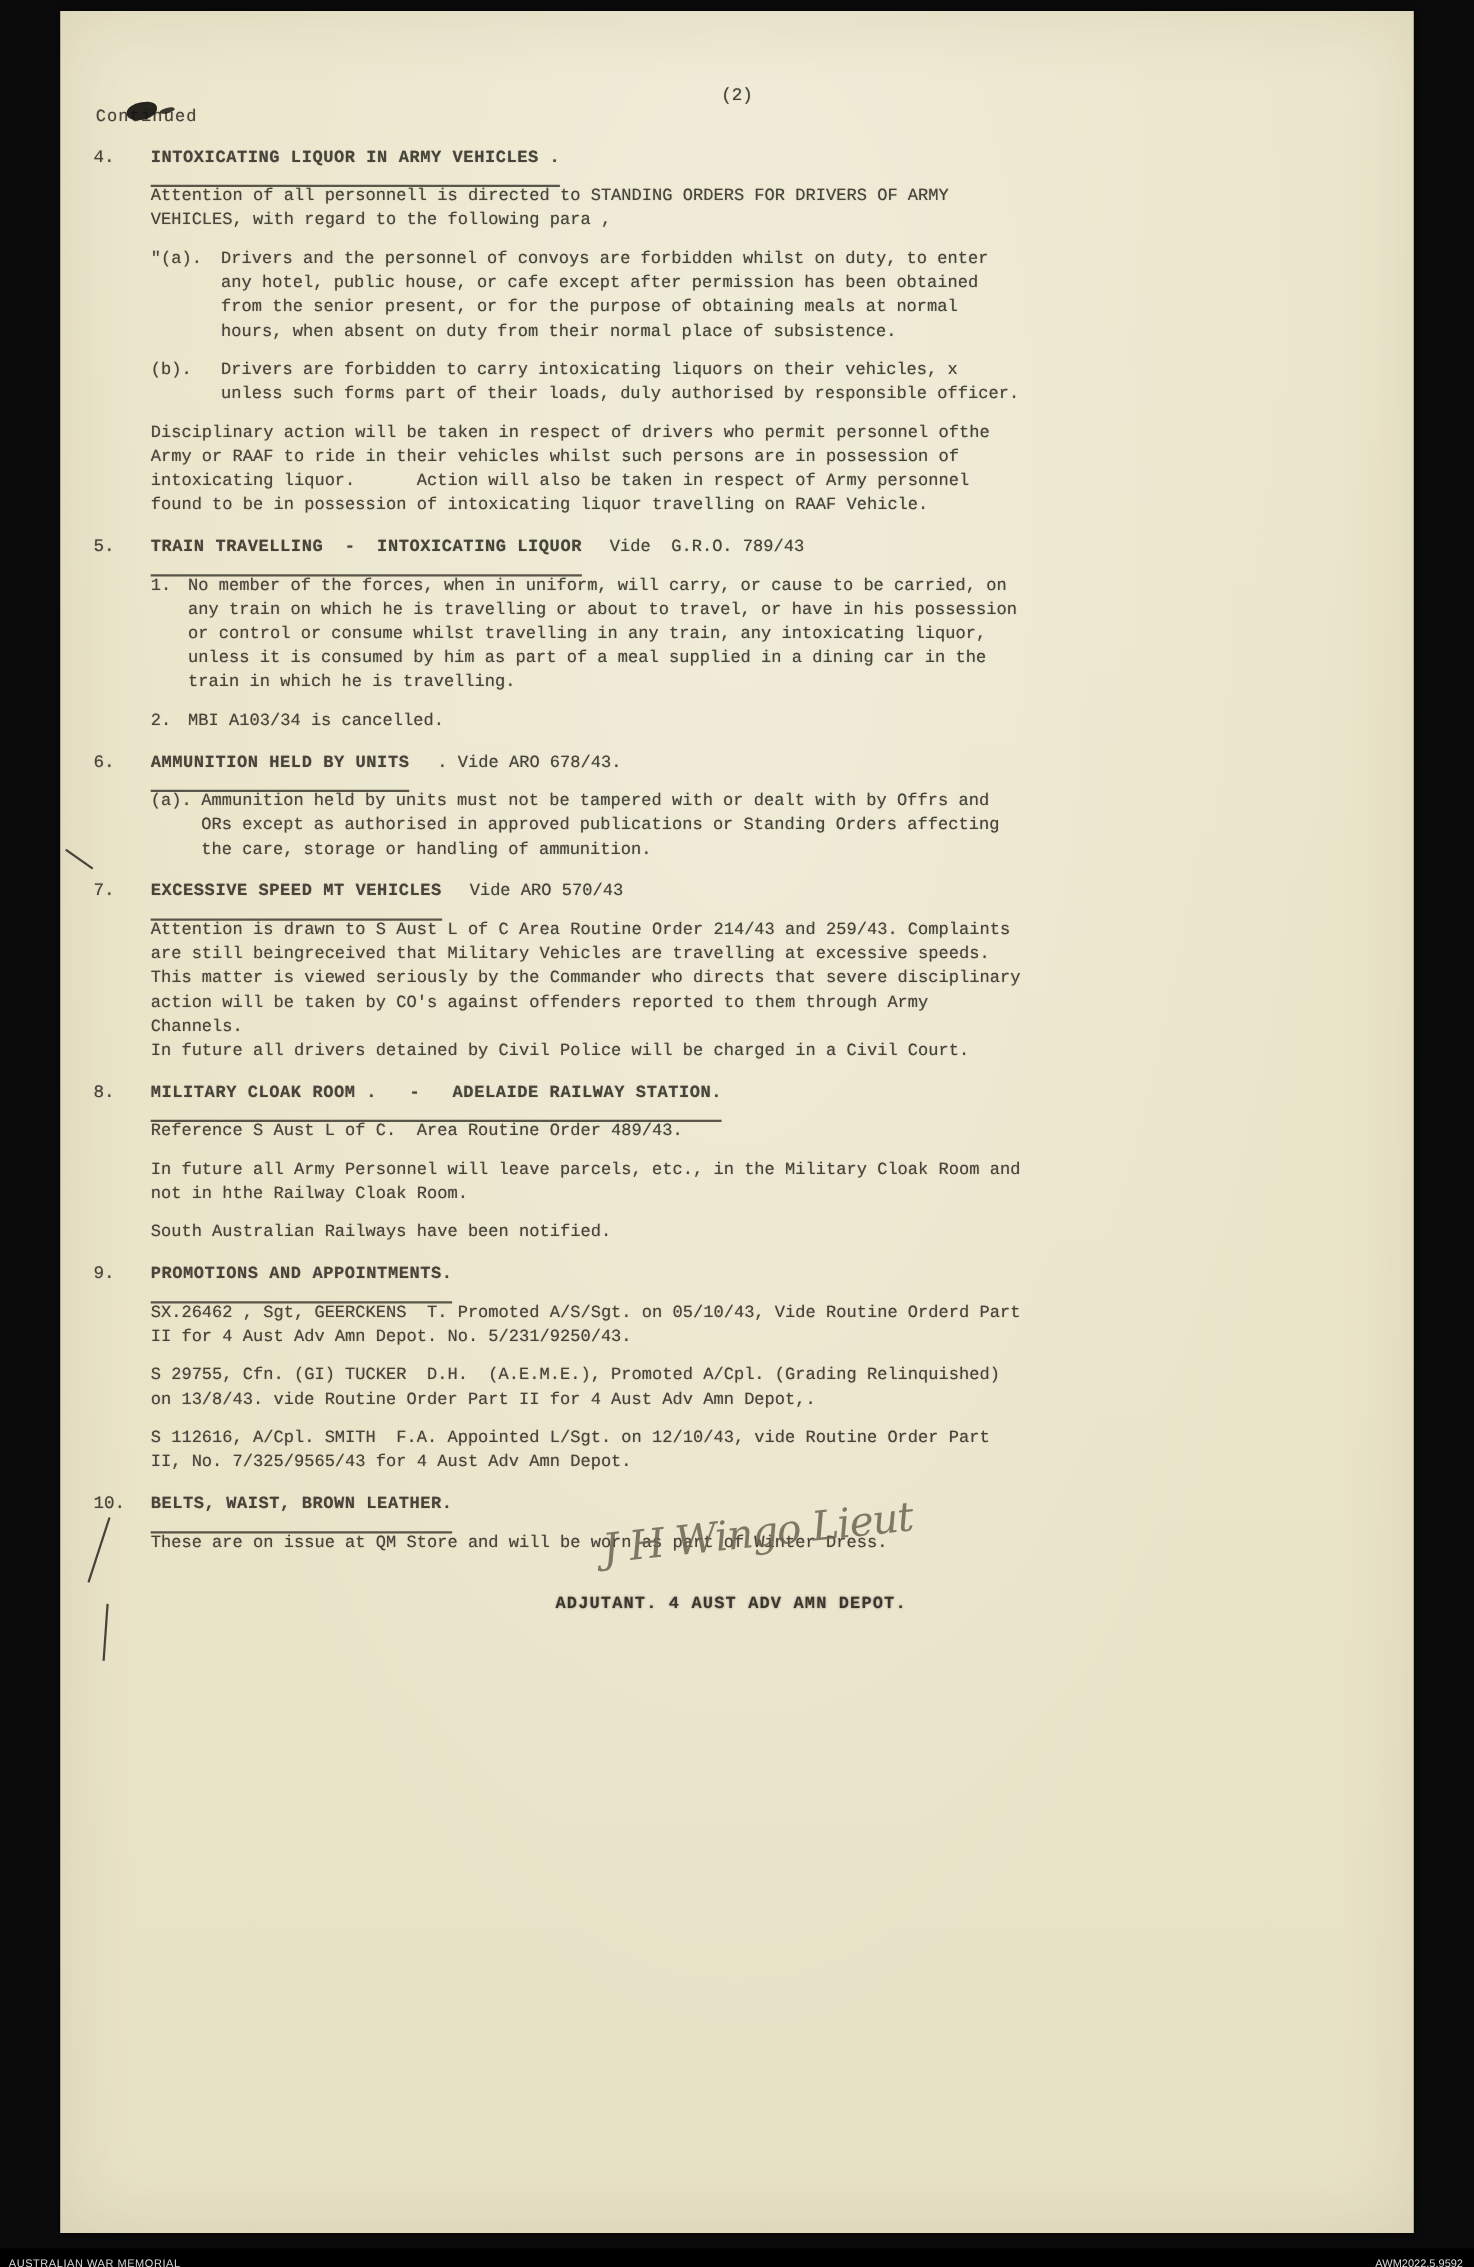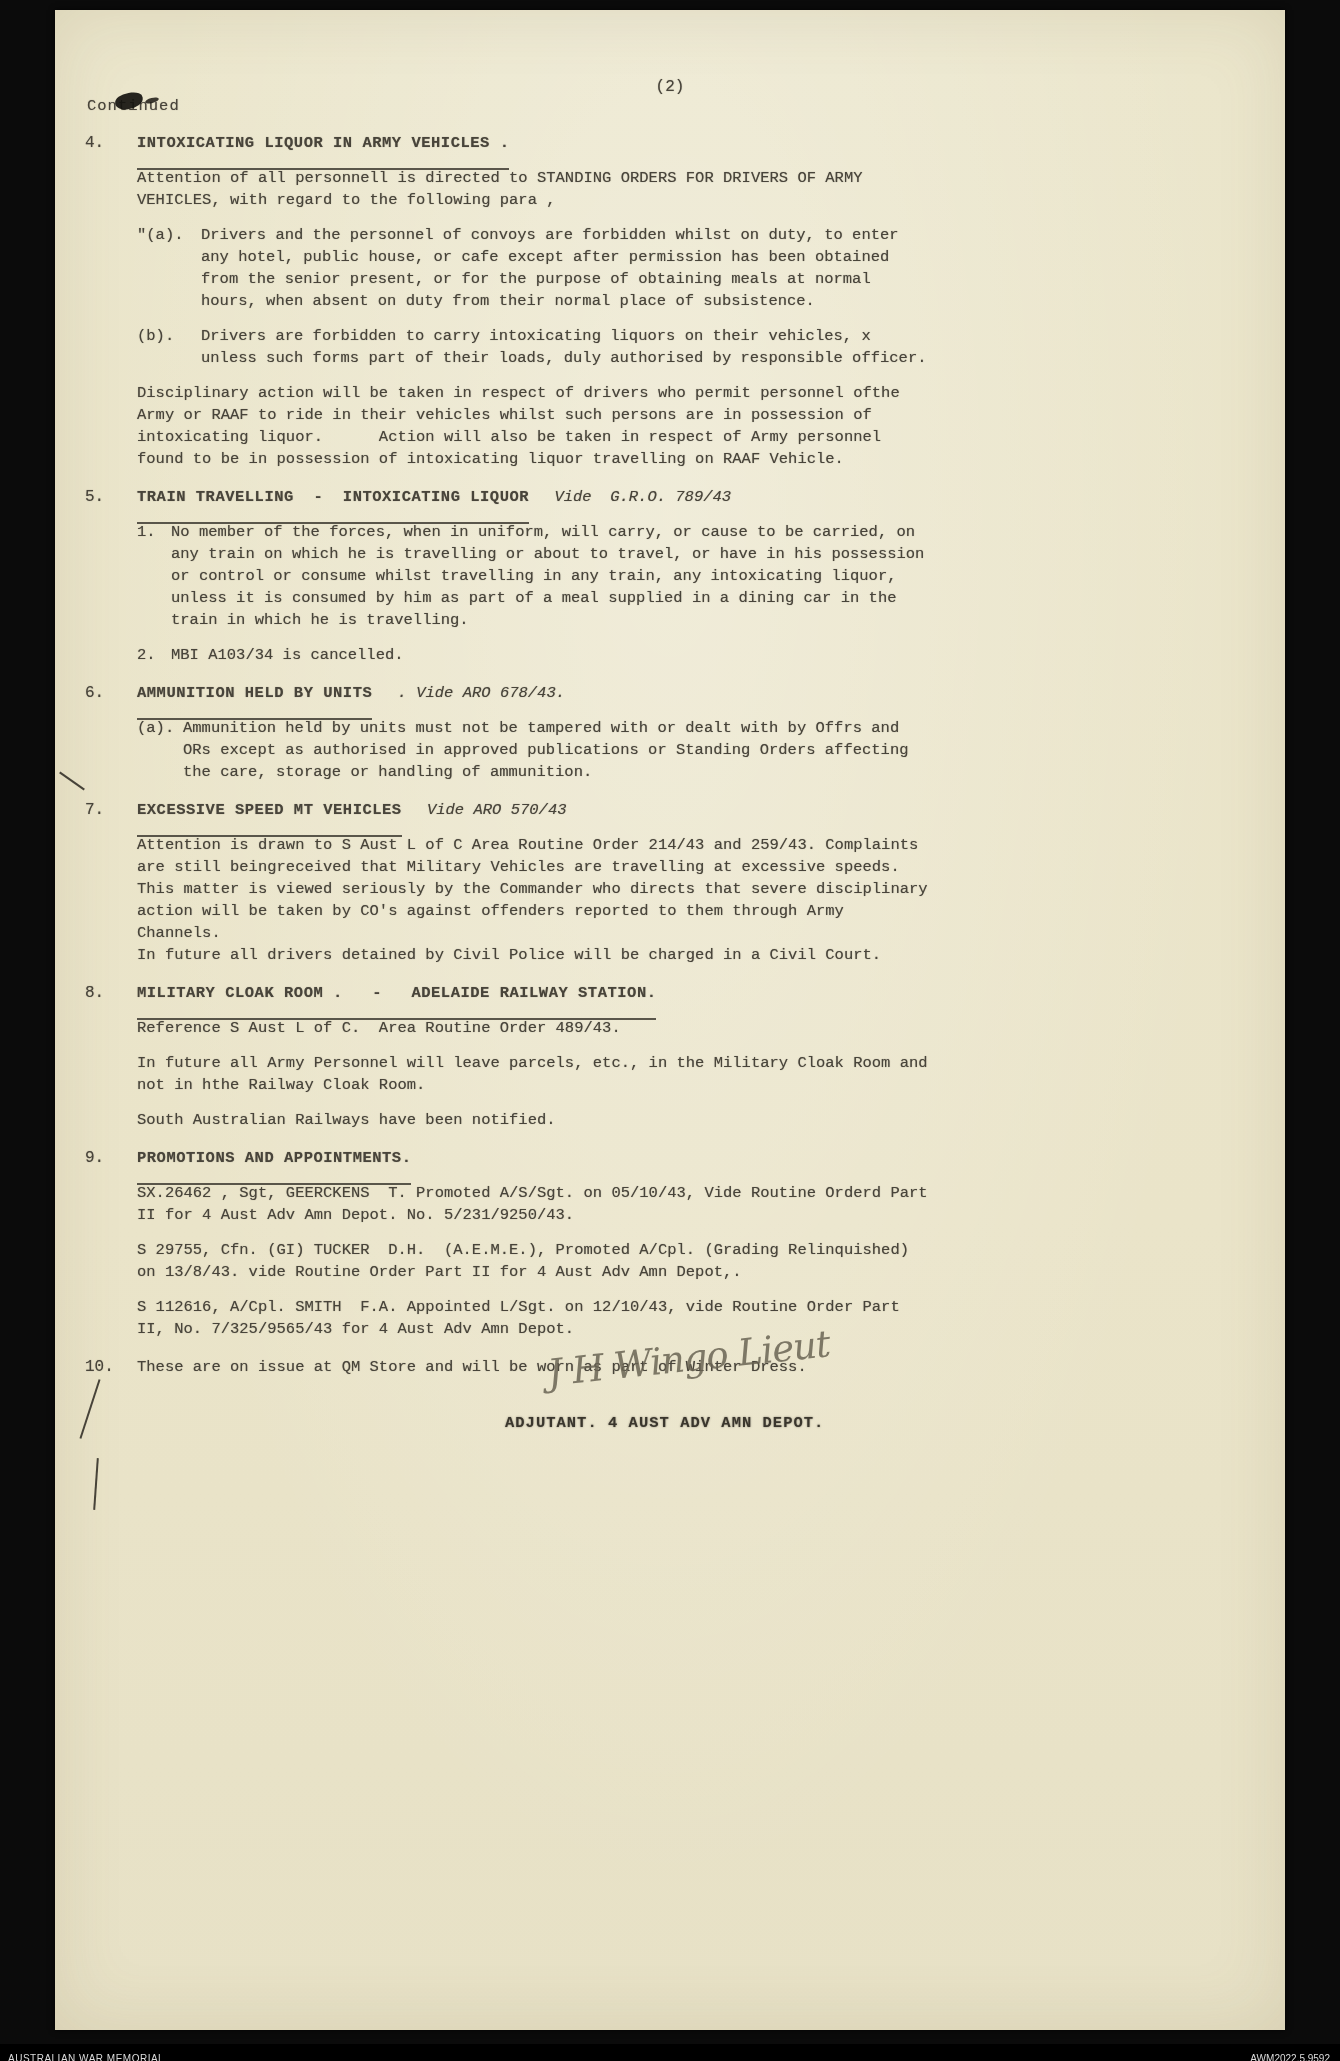--- a/index.html
+++ b/index.html
@@ -39,21 +39,21 @@
 
   .section { position:relative; margin-bottom:16px; }
   .sec-num { position:absolute; left:30px; top:0; font-size:16px; }
   .sec-body { margin-left:82px; width:792px; }
 
   .sec-heading { margin-bottom:13px; }
   .heading-text {
     font-weight:bold; letter-spacing:.5px; white-space:pre-wrap;
     border-bottom:2px solid rgba(64,60,50,0.85); padding-bottom:16px;
   }
-  .heading-suffix { margin-left:16px; white-space:pre-wrap;font-style:italic; }
+  .heading-suffix { margin-left:16px; white-space:pre-wrap; }
 
   .para { margin-bottom:13px; white-space:pre-wrap; }
   .para.no-gap { margin-bottom:0; }
 
   .item { display:flex; margin-bottom:13px; }
   .item-label { flex:0 0 64px; white-space:pre; }
   .item.lw-34 .item-label { flex:0 0 34px; }
   .item.lw-46 .item-label { flex:0 0 46px; }
   .item-text { flex:1; white-space:pre-wrap; }
 
@@ -183,20 +183,23 @@
           </div>
           <p class="para">SX.26462 , Sgt, GEERCKENS  T. Promoted A/S/Sgt. on 05/10/43, Vide Routine Orderd Part II for 4 Aust Adv Amn Depot. No. 5/231/9250/43.</p>
           <p class="para">S 29755, Cfn. (GI) TUCKER  D.H.  (A.E.M.E.), Promoted A/Cpl. (Grading Relinquished) on 13/8/43. vide Routine Order Part II for 4 Aust Adv Amn Depot,.</p>
           <p class="para">S 112616, A/Cpl. SMITH  F.A. Appointed L/Sgt. on 12/10/43, vide Routine Order Part II, No. 7/325/9565/43 for 4 Aust Adv Amn Depot.</p>
         </div>
       </div>
 
       <div class="section">
         <div class="sec-num">10.</div>
         <div class="sec-body">
+          <div class="sec-heading">
+            <span class="heading-text">BELTS, WAIST, BROWN LEATHER.</span>
+          </div>
           <p class="para">These are on issue at QM Store and will be worn as part of Winter Dress.</p>
         </div>
       </div>
 
       <div class="signoff">
         <div class="signature">J H Wingo  Lieut</div>
         <div class="adjutant">ADJUTANT. 4 AUST ADV AMN DEPOT.</div>
       </div>
 
     </div>

